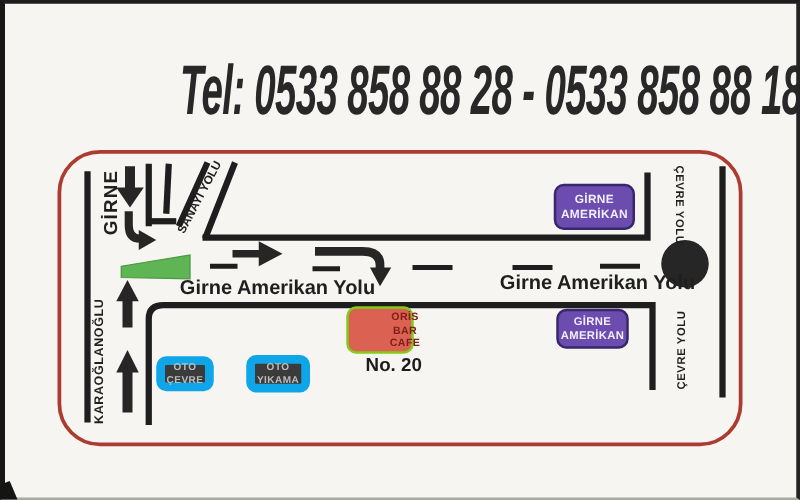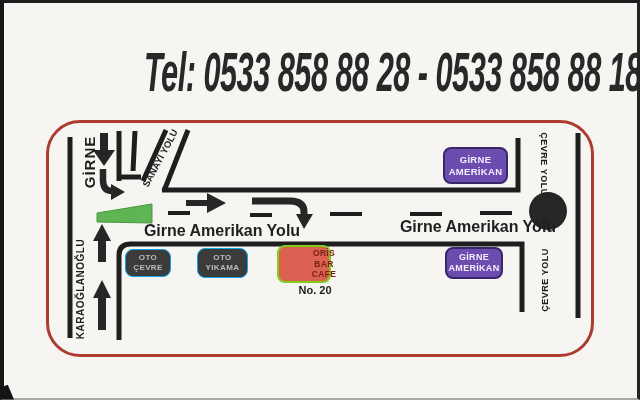--- a/index.html
+++ b/index.html
@@ -40,27 +40,27 @@
   .karaog-lbl{font-size:10px;letter-spacing:0.5px;}
   .sanayi-lbl{font-size:9.5px;}
   .gay-lbl{font-size:16px;}
   .cevre-lbl{font-size:9px;letter-spacing:0.5px;}
   .box{
     position:absolute;display:flex;flex-direction:column;align-items:center;
     justify-content:center;text-align:center;border-radius:8px;
     font-weight:700;line-height:1.25;z-index:3;box-sizing:border-box;
   }
   .dark-box{background:var(--dark-box,#3b3b3b);color:var(--dark-box-text,#bcbcbc);
-    font-size:8px;letter-spacing:0.4px;border:1px solid #0ea5e9;}
+    font-size:8px;letter-spacing:0.4px;border:7px solid #0ea5e9;margin-top:36px;}
   .purple-box{background:var(--purple-box,#6c4cae);color:#f2eefc;
     font-size:9.5px;letter-spacing:0.3px;border:2px solid #37276b;}
   .salmon-box{background:var(--salmon-box,#db6153);color:var(--salmon-text,#7e2016);
     font-size:8.5px;letter-spacing:0.3px;border:2px solid #84cc16;padding-left:40px;}
   .no20{position:absolute;left:285px;top:284px;width:60px;text-align:center;
-    font-weight:700;font-size:11px;color:#1c1c1c;z-index:3;}
+    font-weight:700;font-size:15px;color:#1c1c1c;z-index:3;}
 </style>
 </head>
 <body>
 
 <div class="page">
 
   <div class="frame"></div>
   <div class="corner-mark"></div>
 
   <div class="tel">Tel: 0533 858 88 28 - 0533 858 88 18</div>

